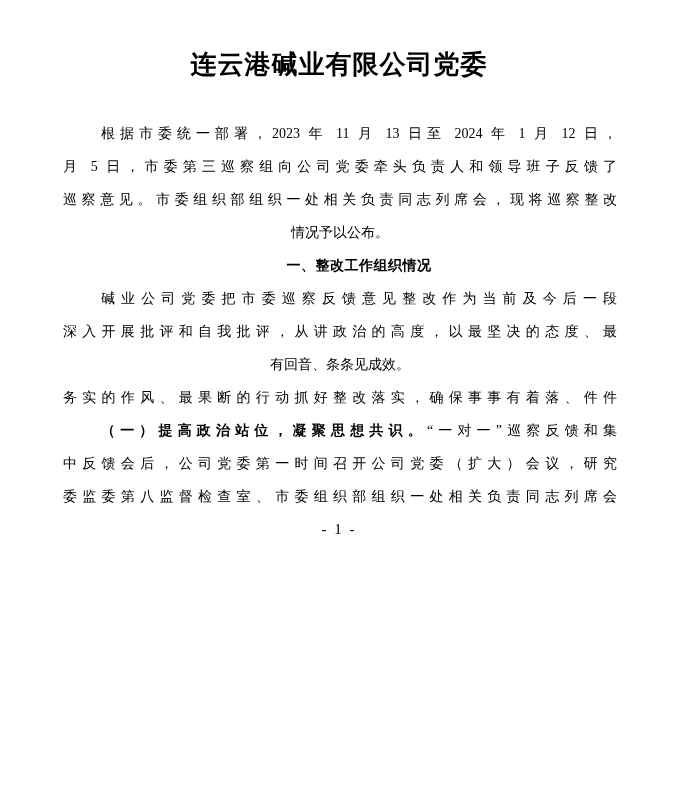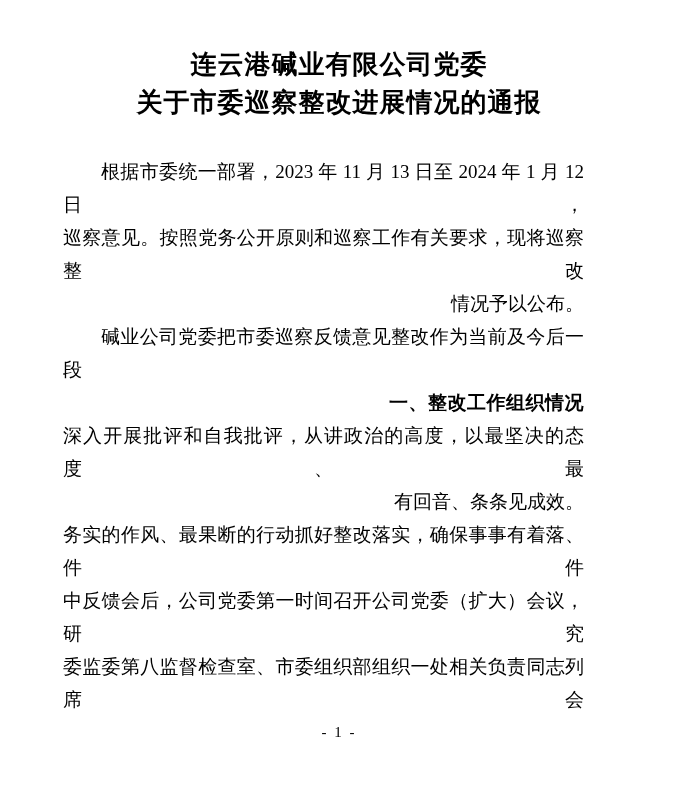--- a/index.html
+++ b/index.html
@@ -19,27 +19,27 @@
   }
   .doc-title {
     padding-top: 46px;
     text-align: center;
     font-weight: bold;
     font-size: 26px;
     line-height: 38px;
     letter-spacing: 1px;
   }
   .doc-body {
-    margin: 33px 94px 0 63px;
-    font-size: 19px;
+    margin: 33px 61px 0 63px;
+    font-size: 14px;
     line-height: 33px;
   }
   .line {
     white-space: nowrap;
-    text-align: right;
+    text-align: center;
   }
   .line.just {
     text-align: justify;
     text-align-last: justify;
     white-space: normal;
   }
   .line.indent {
     text-indent: 38px;
   }
   .line.heading {
@@ -58,34 +58,35 @@
     letter-spacing: 2px;
   }
 </style>
 </head>
 <body>
 
 <div class="page">
 
   <div class="doc-title">
     <div class="title-line">连云港碱业有限公司党委</div>
-    <div class="title-line">关于市委巡察整改进展情况的通报</div>
   </div>
 
   <div class="doc-body">
     <div class="line indent just">根据市委统一部署，2023 年 11 月 13 日至 2024 年 1 月 12 日，</div>
-    <div class="line just">巡察意见。按照党务公开原则和巡察工作有关要求，现将巡察整改</div>
+    <div class="line just">月 5 日，市委第三巡察组向公司党委牵头负责人和领导班子反馈了</div>
+    <div class="line just">巡察意见。市委组织部组织一处相关负责同志列席会，现将巡察整改</div>
     <div class="line">情况予以公布。</div>
 
+    <div class="line indent heading">一、整改工作组织情况</div>
+
     <div class="line indent just">碱业公司党委把市委巡察反馈意见整改作为当前及今后一段</div>
-
-    <div class="line indent heading">一、整改工作组织情况</div>
     <div class="line just">深入开展批评和自我批评，从讲政治的高度，以最坚决的态度、最</div>
     <div class="line">有回音、条条见成效。</div>
     <div class="line just">务实的作风、最果断的行动抓好整改落实，确保事事有着落、件件</div>
 
+    <div class="line indent just"><span class="em">（一）提高政治站位，凝聚思想共识。</span><span>“一对一”巡察反馈和集</span></div>
     <div class="line just">中反馈会后，公司党委第一时间召开公司党委（扩大）会议，研究</div>
     <div class="line just">委监委第八监督检查室、市委组织部组织一处相关负责同志列席会</div>
   </div>
 
   <div class="doc-footer">- 1 -</div>
 
 </div>
 
 </body></html>

